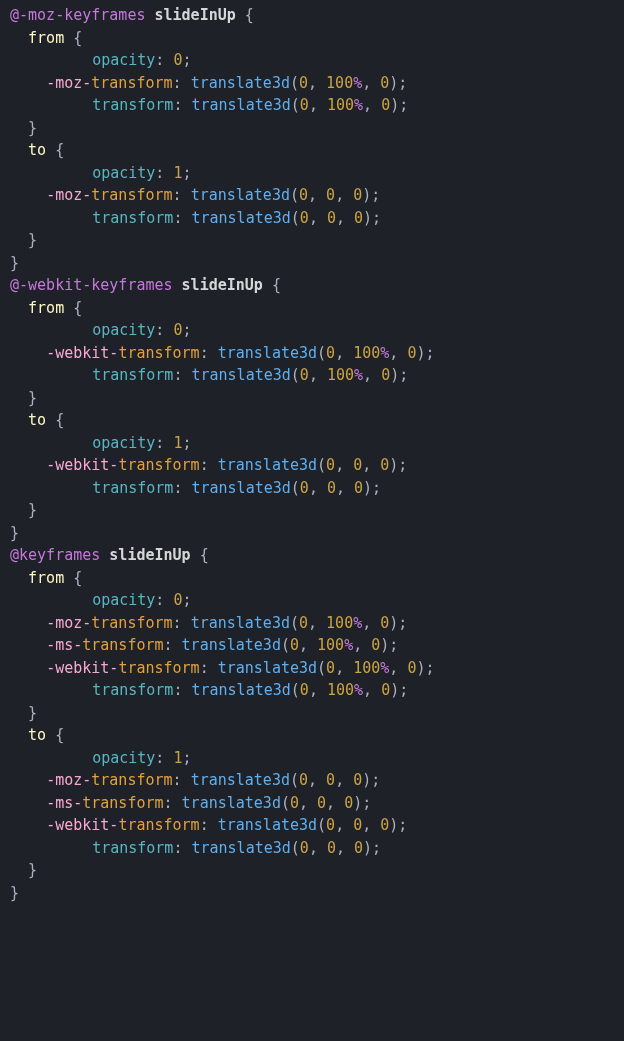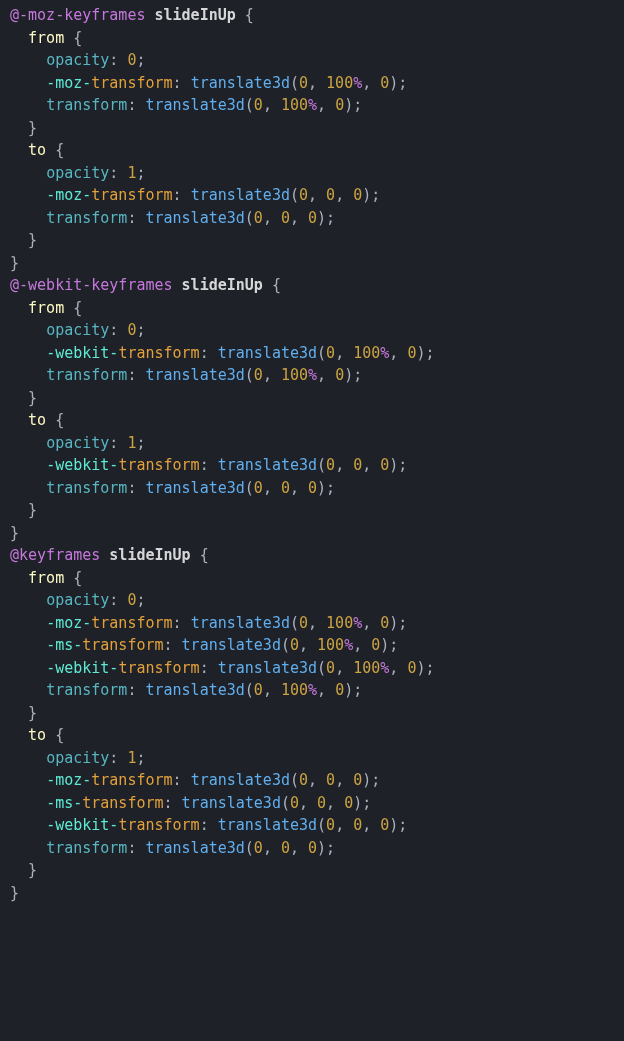--- a/index.html
+++ b/index.html
@@ -21,27 +21,27 @@
   }
   .line {
     display: block;
     white-space: pre;
   }
   
   .tok-atkey    { color: #c678dd; }   
   .tok-anim     { color: #d6d7d8; font-weight: 600; } 
   .tok-seg      { color: #fef9c3; }   
   .tok-brace    { color: #abb2bf; }   
-  .tok-prop     { color: #58b6c2; }   
+  .tok-prop     { color: #58b6c2; margin-left: 46px; }   
   .tok-propv    { color: #e2a13b; }   
   .tok-colon    { color: #abb2bf; }
   .tok-num      { color: #cba342; }   
   .tok-unit     { color: #c678dd; }   
   .tok-func     { color: #61afef; text-align: right; }   
   .tok-paren    { color: #abb2bf; }
   .tok-semi     { color: #abb2bf; }
   .tok-comma    { color: #abb2bf; }
-  .tok-hyphen   { color: #5eead4; text-align: center; }   
+  .tok-hyphen   { color: #f9a8d4; text-align: center; }   
 </style>
 </head>
 <body>
 
 <div class="editor" id="editor"><span class="line"><span class="tok-atkey">@-moz-keyframes</span> <span class="tok-anim">slideInUp</span> <span class="tok-brace">{</span></span><span class="line">  <span class="tok-seg">from</span> <span class="tok-brace">{</span></span><span class="line">    <span class="tok-prop">opacity</span><span class="tok-colon">:</span> <span class="tok-num">0</span><span class="tok-semi">;</span></span><span class="line">    <span class="tok-hyphen">-moz-</span><span class="tok-propv">transform</span><span class="tok-colon">:</span> <span class="tok-func">translate3d</span><span class="tok-paren">(</span><span class="tok-num">0</span><span class="tok-comma">,</span> <span class="tok-num">100</span><span class="tok-unit">%</span><span class="tok-comma">,</span> <span class="tok-num">0</span><span class="tok-paren">)</span><span class="tok-semi">;</span></span><span class="line">    <span class="tok-prop">transform</span><span class="tok-colon">:</span> <span class="tok-func">translate3d</span><span class="tok-paren">(</span><span class="tok-num">0</span><span class="tok-comma">,</span> <span class="tok-num">100</span><span class="tok-unit">%</span><span class="tok-comma">,</span> <span class="tok-num">0</span><span class="tok-paren">)</span><span class="tok-semi">;</span></span><span class="line">  <span class="tok-brace">}</span></span><span class="line">  <span class="tok-seg">to</span> <span class="tok-brace">{</span></span><span class="line">    <span class="tok-prop">opacity</span><span class="tok-colon">:</span> <span class="tok-num">1</span><span class="tok-semi">;</span></span><span class="line">    <span class="tok-hyphen">-moz-</span><span class="tok-propv">transform</span><span class="tok-colon">:</span> <span class="tok-func">translate3d</span><span class="tok-paren">(</span><span class="tok-num">0</span><span class="tok-comma">,</span> <span class="tok-num">0</span><span class="tok-comma">,</span> <span class="tok-num">0</span><span class="tok-paren">)</span><span class="tok-semi">;</span></span><span class="line">    <span class="tok-prop">transform</span><span class="tok-colon">:</span> <span class="tok-func">translate3d</span><span class="tok-paren">(</span><span class="tok-num">0</span><span class="tok-comma">,</span> <span class="tok-num">0</span><span class="tok-comma">,</span> <span class="tok-num">0</span><span class="tok-paren">)</span><span class="tok-semi">;</span></span><span class="line">  <span class="tok-brace">}</span></span><span class="line"><span class="tok-brace">}</span></span><span class="line"><span class="tok-atkey">@-webkit-keyframes</span> <span class="tok-anim">slideInUp</span> <span class="tok-brace">{</span></span><span class="line">  <span class="tok-seg">from</span> <span class="tok-brace">{</span></span><span class="line">    <span class="tok-prop">opacity</span><span class="tok-colon">:</span> <span class="tok-num">0</span><span class="tok-semi">;</span></span><span class="line">    <span class="tok-hyphen">-webkit-</span><span class="tok-propv">transform</span><span class="tok-colon">:</span> <span class="tok-func">translate3d</span><span class="tok-paren">(</span><span class="tok-num">0</span><span class="tok-comma">,</span> <span class="tok-num">100</span><span class="tok-unit">%</span><span class="tok-comma">,</span> <span class="tok-num">0</span><span class="tok-paren">)</span><span class="tok-semi">;</span></span><span class="line">    <span class="tok-prop">transform</span><span class="tok-colon">:</span> <span class="tok-func">translate3d</span><span class="tok-paren">(</span><span class="tok-num">0</span><span class="tok-comma">,</span> <span class="tok-num">100</span><span class="tok-unit">%</span><span class="tok-comma">,</span> <span class="tok-num">0</span><span class="tok-paren">)</span><span class="tok-semi">;</span></span><span class="line">  <span class="tok-brace">}</span></span><span class="line">  <span class="tok-seg">to</span> <span class="tok-brace">{</span></span><span class="line">    <span class="tok-prop">opacity</span><span class="tok-colon">:</span> <span class="tok-num">1</span><span class="tok-semi">;</span></span><span class="line">    <span class="tok-hyphen">-webkit-</span><span class="tok-propv">transform</span><span class="tok-colon">:</span> <span class="tok-func">translate3d</span><span class="tok-paren">(</span><span class="tok-num">0</span><span class="tok-comma">,</span> <span class="tok-num">0</span><span class="tok-comma">,</span> <span class="tok-num">0</span><span class="tok-paren">)</span><span class="tok-semi">;</span></span><span class="line">    <span class="tok-prop">transform</span><span class="tok-colon">:</span> <span class="tok-func">translate3d</span><span class="tok-paren">(</span><span class="tok-num">0</span><span class="tok-comma">,</span> <span class="tok-num">0</span><span class="tok-comma">,</span> <span class="tok-num">0</span><span class="tok-paren">)</span><span class="tok-semi">;</span></span><span class="line">  <span class="tok-brace">}</span></span><span class="line"><span class="tok-brace">}</span></span><span class="line"><span class="tok-atkey">@keyframes</span> <span class="tok-anim">slideInUp</span> <span class="tok-brace">{</span></span><span class="line">  <span class="tok-seg">from</span> <span class="tok-brace">{</span></span><span class="line">    <span class="tok-prop">opacity</span><span class="tok-colon">:</span> <span class="tok-num">0</span><span class="tok-semi">;</span></span><span class="line">    <span class="tok-hyphen">-moz-</span><span class="tok-propv">transform</span><span class="tok-colon">:</span> <span class="tok-func">translate3d</span><span class="tok-paren">(</span><span class="tok-num">0</span><span class="tok-comma">,</span> <span class="tok-num">100</span><span class="tok-unit">%</span><span class="tok-comma">,</span> <span class="tok-num">0</span><span class="tok-paren">)</span><span class="tok-semi">;</span></span><span class="line">    <span class="tok-hyphen">-ms-</span><span class="tok-propv">transform</span><span class="tok-colon">:</span> <span class="tok-func">translate3d</span><span class="tok-paren">(</span><span class="tok-num">0</span><span class="tok-comma">,</span> <span class="tok-num">100</span><span class="tok-unit">%</span><span class="tok-comma">,</span> <span class="tok-num">0</span><span class="tok-paren">)</span><span class="tok-semi">;</span></span><span class="line">    <span class="tok-hyphen">-webkit-</span><span class="tok-propv">transform</span><span class="tok-colon">:</span> <span class="tok-func">translate3d</span><span class="tok-paren">(</span><span class="tok-num">0</span><span class="tok-comma">,</span> <span class="tok-num">100</span><span class="tok-unit">%</span><span class="tok-comma">,</span> <span class="tok-num">0</span><span class="tok-paren">)</span><span class="tok-semi">;</span></span><span class="line">    <span class="tok-prop">transform</span><span class="tok-colon">:</span> <span class="tok-func">translate3d</span><span class="tok-paren">(</span><span class="tok-num">0</span><span class="tok-comma">,</span> <span class="tok-num">100</span><span class="tok-unit">%</span><span class="tok-comma">,</span> <span class="tok-num">0</span><span class="tok-paren">)</span><span class="tok-semi">;</span></span><span class="line">  <span class="tok-brace">}</span></span><span class="line">  <span class="tok-seg">to</span> <span class="tok-brace">{</span></span><span class="line">    <span class="tok-prop">opacity</span><span class="tok-colon">:</span> <span class="tok-num">1</span><span class="tok-semi">;</span></span><span class="line">    <span class="tok-hyphen">-moz-</span><span class="tok-propv">transform</span><span class="tok-colon">:</span> <span class="tok-func">translate3d</span><span class="tok-paren">(</span><span class="tok-num">0</span><span class="tok-comma">,</span> <span class="tok-num">0</span><span class="tok-comma">,</span> <span class="tok-num">0</span><span class="tok-paren">)</span><span class="tok-semi">;</span></span><span class="line">    <span class="tok-hyphen">-ms-</span><span class="tok-propv">transform</span><span class="tok-colon">:</span> <span class="tok-func">translate3d</span><span class="tok-paren">(</span><span class="tok-num">0</span><span class="tok-comma">,</span> <span class="tok-num">0</span><span class="tok-comma">,</span> <span class="tok-num">0</span><span class="tok-paren">)</span><span class="tok-semi">;</span></span><span class="line">    <span class="tok-hyphen">-webkit-</span><span class="tok-propv">transform</span><span class="tok-colon">:</span> <span class="tok-func">translate3d</span><span class="tok-paren">(</span><span class="tok-num">0</span><span class="tok-comma">,</span> <span class="tok-num">0</span><span class="tok-comma">,</span> <span class="tok-num">0</span><span class="tok-paren">)</span><span class="tok-semi">;</span></span><span class="line">    <span class="tok-prop">transform</span><span class="tok-colon">:</span> <span class="tok-func">translate3d</span><span class="tok-paren">(</span><span class="tok-num">0</span><span class="tok-comma">,</span> <span class="tok-num">0</span><span class="tok-comma">,</span> <span class="tok-num">0</span><span class="tok-paren">)</span><span class="tok-semi">;</span></span><span class="line">  <span class="tok-brace">}</span></span><span class="line"><span class="tok-brace">}</span></span></div>
 
 </body></html>

